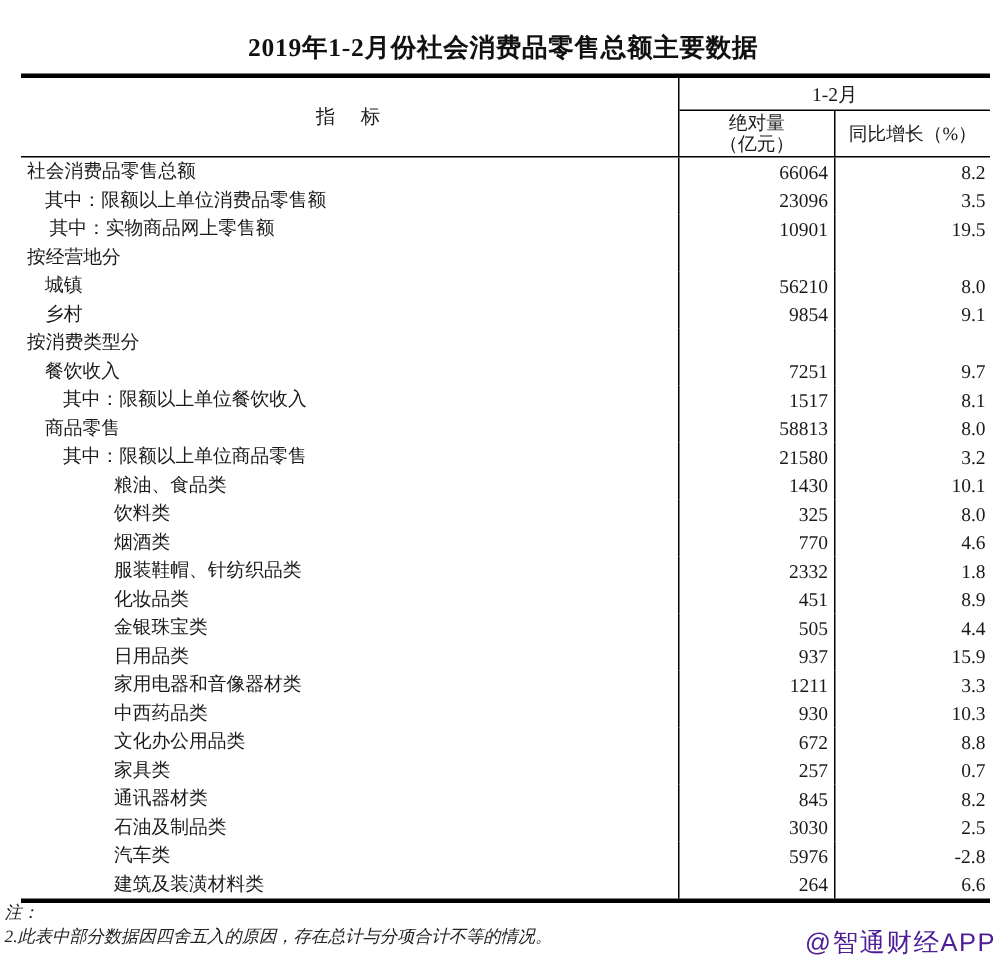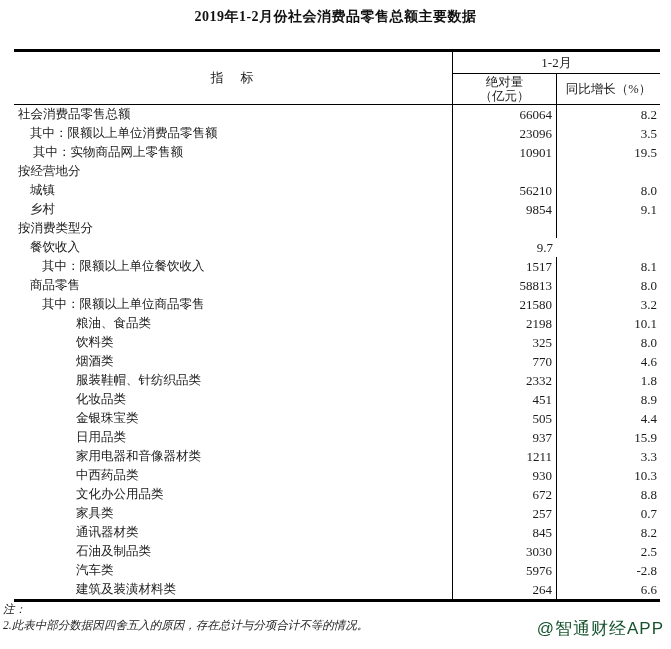--- a/index.html
+++ b/index.html
@@ -5,22 +5,22 @@
   html,body { margin:0; padding:0; }
   body {
     width:671px; height:649px;
     background:#ffffff;
     font-family:"Liberation Serif","DejaVu Serif",serif;
     color:#1a1a1a;
     position:relative;
     overflow:hidden;
   }
   .title {
-    margin:0; padding-top:8px;
-    font-size:14px; font-weight:bold;
+    margin:12px; padding-top:8px;
+    font-size:17px; font-weight:bold;
     text-align:center; letter-spacing:0.5px;
     color:#111;
   }
   
   .tbl {
     position:absolute; left:14px; top:49px; width:646px;
     border-top:3px solid #000; border-bottom:3px solid #000;
   }
   .tbl * { box-sizing:border-box; }
   .thead { display:flex; border-bottom:1px solid #000; }
@@ -61,21 +61,21 @@
   
   .notes {
     position:absolute; left:3px; top:601px;
     font-size:11.5px; font-style:italic; color:#222;
   }
   .notes div { line-height:16px; white-space:nowrap; }
   
   .watermark {
     position:absolute; right:7px; top:617px;
     font-size:17px; letter-spacing:1px;
-    color:#14532d;
+    color:#4c1d95;
     font-family:"Liberation Sans","DejaVu Sans",sans-serif;
   }
 </style>
 </head>
 <body>
 
 <h1 class="title">2019年1-2月份社会消费品零售总额主要数据</h1>
 
 <div class="tbl">
   <div class="thead">
@@ -122,40 +122,41 @@
         <div class="td num abs">9854</div>
         <div class="td num growth">9.1</div>
       </div>
       <div class="tr">
         <div class="td label ind-0">按消费类型分</div>
         <div class="td num abs"></div>
         <div class="td num growth"></div>
       </div>
       <div class="tr">
         <div class="td label ind-1">餐饮收入</div>
+        <div class="td num abs">7251</div>
         <div class="td num growth">9.7</div>
       </div>
       <div class="tr">
         <div class="td label ind-3">其中：限额以上单位餐饮收入</div>
         <div class="td num abs">1517</div>
         <div class="td num growth">8.1</div>
       </div>
       <div class="tr">
         <div class="td label ind-1">商品零售</div>
         <div class="td num abs">58813</div>
         <div class="td num growth">8.0</div>
       </div>
       <div class="tr">
         <div class="td label ind-3">其中：限额以上单位商品零售</div>
         <div class="td num abs">21580</div>
         <div class="td num growth">3.2</div>
       </div>
       <div class="tr">
         <div class="td label ind-4">粮油、食品类</div>
-        <div class="td num abs">2198</div>
+        <div class="td num abs">1430</div>
         <div class="td num growth">10.1</div>
       </div>
       <div class="tr">
         <div class="td label ind-4">饮料类</div>
         <div class="td num abs">325</div>
         <div class="td num growth">8.0</div>
       </div>
       <div class="tr">
         <div class="td label ind-4">烟酒类</div>
         <div class="td num abs">770</div>

